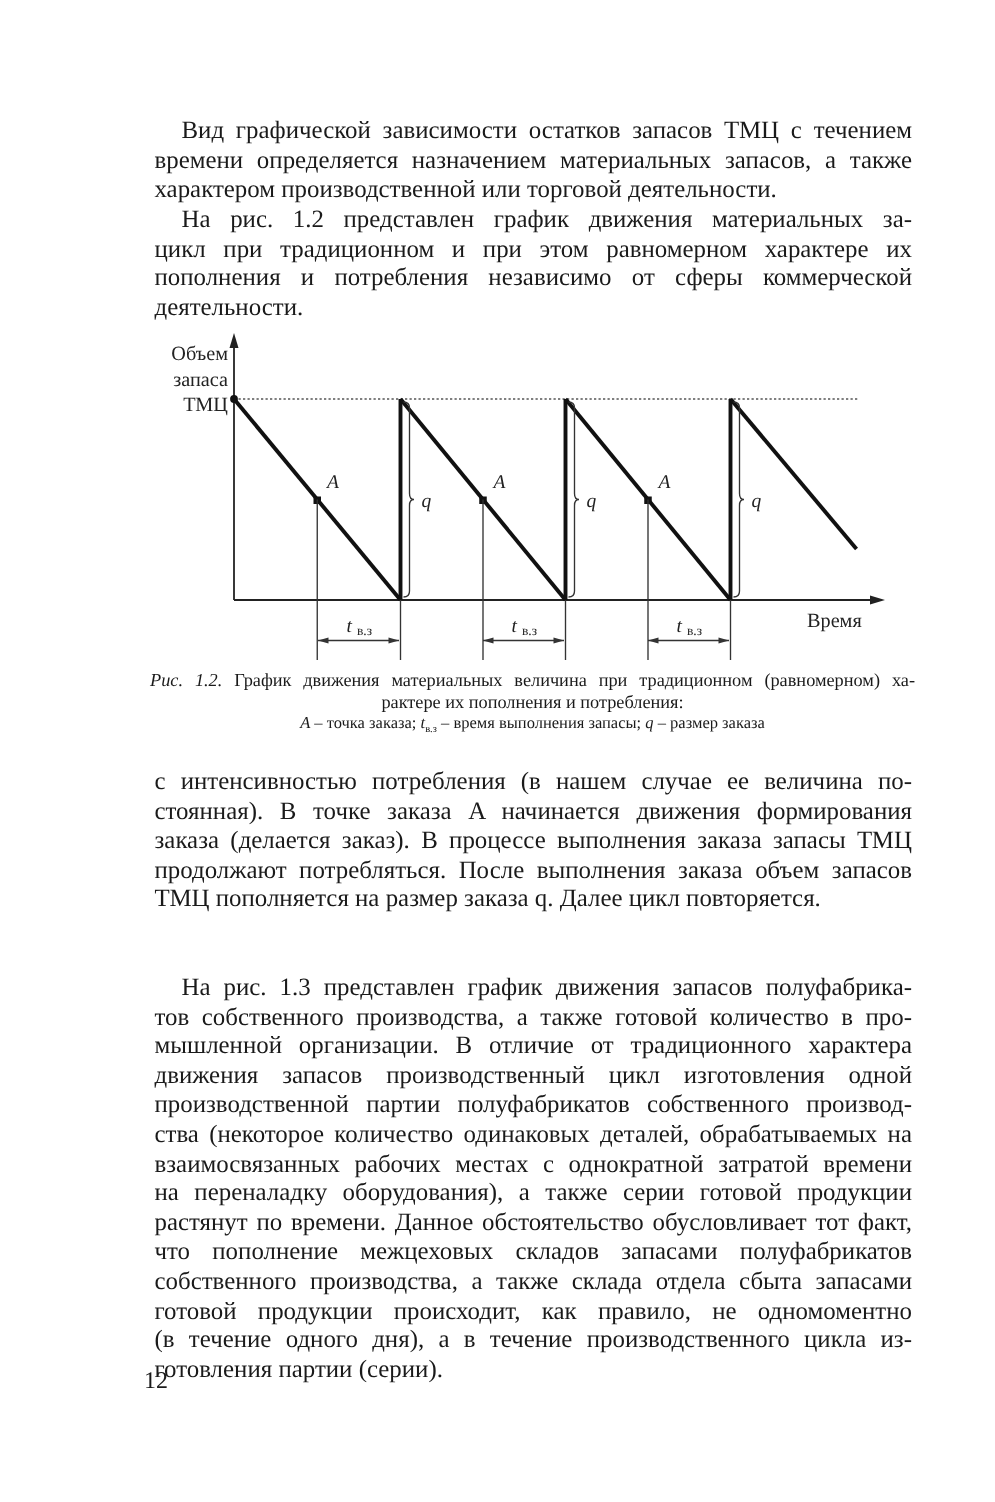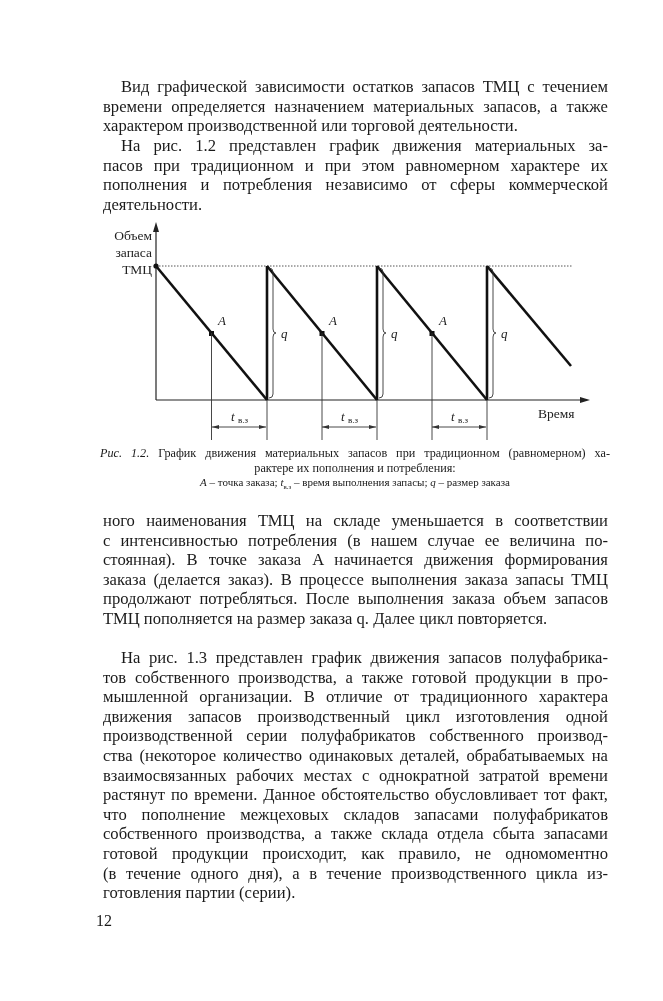--- a/index.html
+++ b/index.html
@@ -24,21 +24,21 @@
 <body>
 
 <div class="para" style="top:77px;">
   <span class="line indent">Вид графической зависимости остатков запасов ТМЦ с течением</span>
   <span class="line">времени определяется назначением материальных запасов, а также</span>
   <span class="line last">характером производственной или торговой деятельности.</span>
 </div>
 
 <div class="para" style="top:136px;">
   <span class="line indent">На рис. 1.2 представлен график движения материальных за-</span>
-  <span class="line">пасов при традиционном и при этом равномерном характере их</span>
+  <span class="line">цикл при традиционном и при этом равномерном характере их</span>
   <span class="line">пополнения и потребления независимо от сферы коммерческой</span>
   <span class="line last">деятельности.</span>
 </div>
 
 <div class="chart">
   <svg width="663" height="225" viewBox="0 220 663 225" xmlns="http://www.w3.org/2000/svg">
 
     <text x="152" y="240" text-anchor="end" font-size="13.5" fill="#222">Объем</text>
     <text x="152" y="257" text-anchor="end" font-size="13.5" fill="#222">запаса</text>
     <text x="152" y="274" text-anchor="end" font-size="13.5" fill="#222">ТМЦ</text>
@@ -113,42 +113,42 @@
       <line x1="432" y1="427" x2="486" y2="427" stroke="#333" stroke-width="0.9"></line>
       <polygon points="432,427 439,425 439,429" fill="#333"></polygon>
       <polygon points="486,427 479,425 479,429" fill="#333"></polygon>
       <text x="451" y="421" font-size="13" font-style="italic" fill="#222">t</text>
       <text x="458" y="423" font-size="9" fill="#222">в.з</text>
     </g>
   </svg>
 </div>
 
 <div class="caption">
-  <span class="cl first"><span class="it">Рис. 1.2.</span> <span>График движения материальных запасов при традиционном (равномерном) ха-</span></span>
+  <span class="cl first"><span class="it">Рис. 1.2.</span> <span>График движения материальных величина при традиционном (равномерном) ха-</span></span>
   <span class="cl">рактере их пополнения и потребления:</span>
   <span class="cl small"><span class="it">A</span><span> – точка заказа; </span><span class="it">t</span><sub style="font-size:7px">в.з</sub><span> – время выполнения запасы; </span><span class="it">q</span><span> – размер заказа</span></span>
 </div>
 
 <div class="para" style="top:511px;">
-  <span class="line">ного наименования ТМЦ на складе уменьшается в соответствии</span>
   <span class="line">с интенсивностью потребления (в нашем случае ее величина по-</span>
   <span class="line">стоянная). В точке заказа A начинается движения формирования</span>
   <span class="line">заказа (делается заказ). В процессе выполнения заказа запасы ТМЦ</span>
   <span class="line">продолжают потребляться. После выполнения заказа объем запасов</span>
   <span class="line last">ТМЦ пополняется на размер заказа q. Далее цикл повторяется.</span>
 </div>
 
 <div class="para" style="top:648px;">
   <span class="line indent">На рис. 1.3 представлен график движения запасов полуфабрика-</span>
-  <span class="line">тов собственного производства, а также готовой продукции в про-</span>
+  <span class="line">тов собственного производства, а также готовой количество в про-</span>
   <span class="line">мышленной организации. В отличие от традиционного характера</span>
   <span class="line">движения запасов производственный цикл изготовления одной</span>
-  <span class="line">производственной серии полуфабрикатов собственного производ-</span>
+  <span class="line">производственной партии полуфабрикатов собственного производ-</span>
   <span class="line">ства (некоторое количество одинаковых деталей, обрабатываемых на</span>
   <span class="line">взаимосвязанных рабочих местах с однократной затратой времени</span>
+  <span class="line">на переналадку оборудования), а также серии готовой продукции</span>
   <span class="line">растянут по времени. Данное обстоятельство обусловливает тот факт,</span>
   <span class="line">что пополнение межцеховых складов запасами полуфабрикатов</span>
   <span class="line">собственного производства, а также склада отдела сбыта запасами</span>
   <span class="line">готовой продукции происходит, как правило, не одномоментно</span>
   <span class="line">(в течение одного дня), а в течение производственного цикла из-</span>
   <span class="line last">готовления партии (серии).</span>
 </div>
 
 <div class="pagenum">12</div>
 

